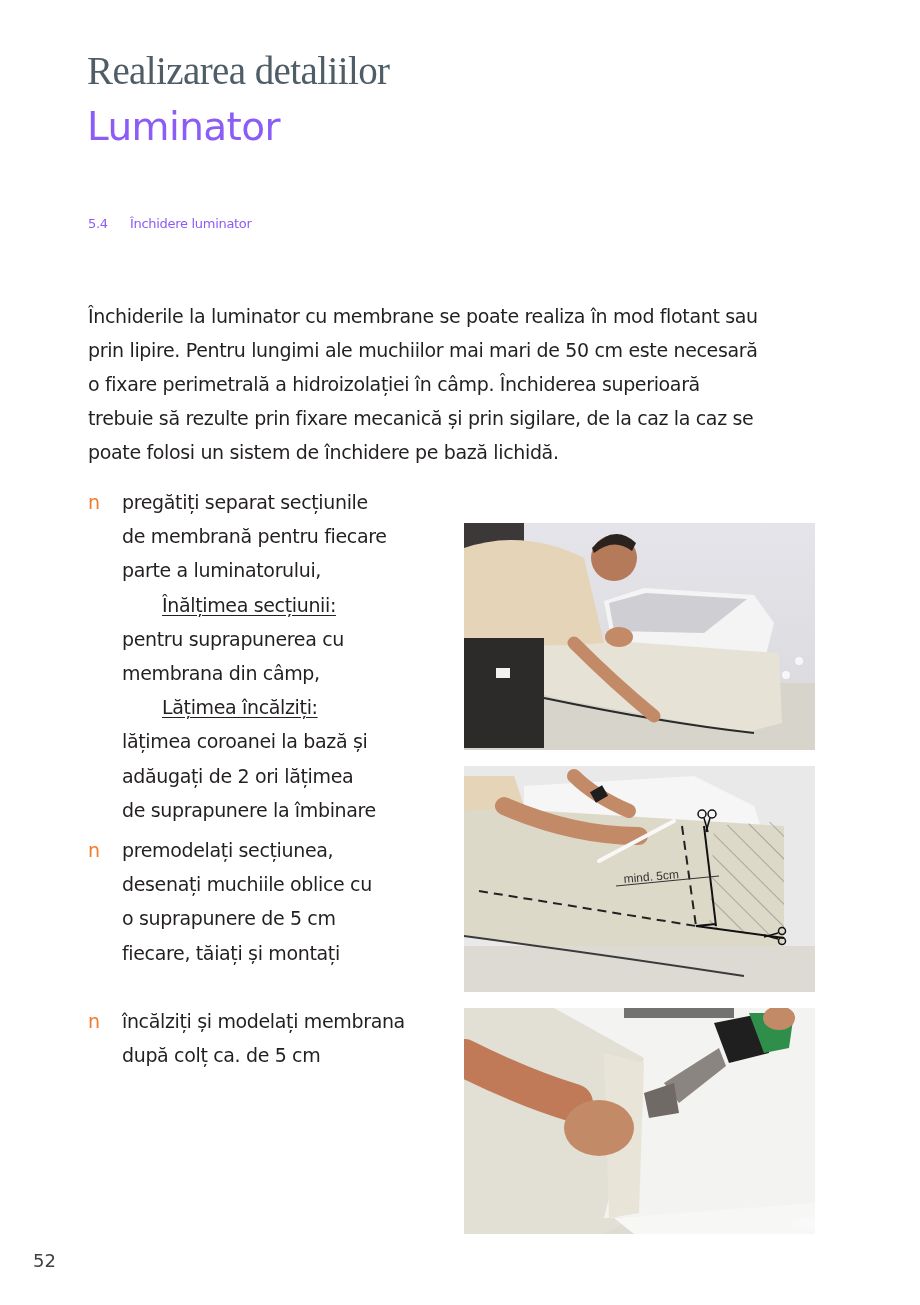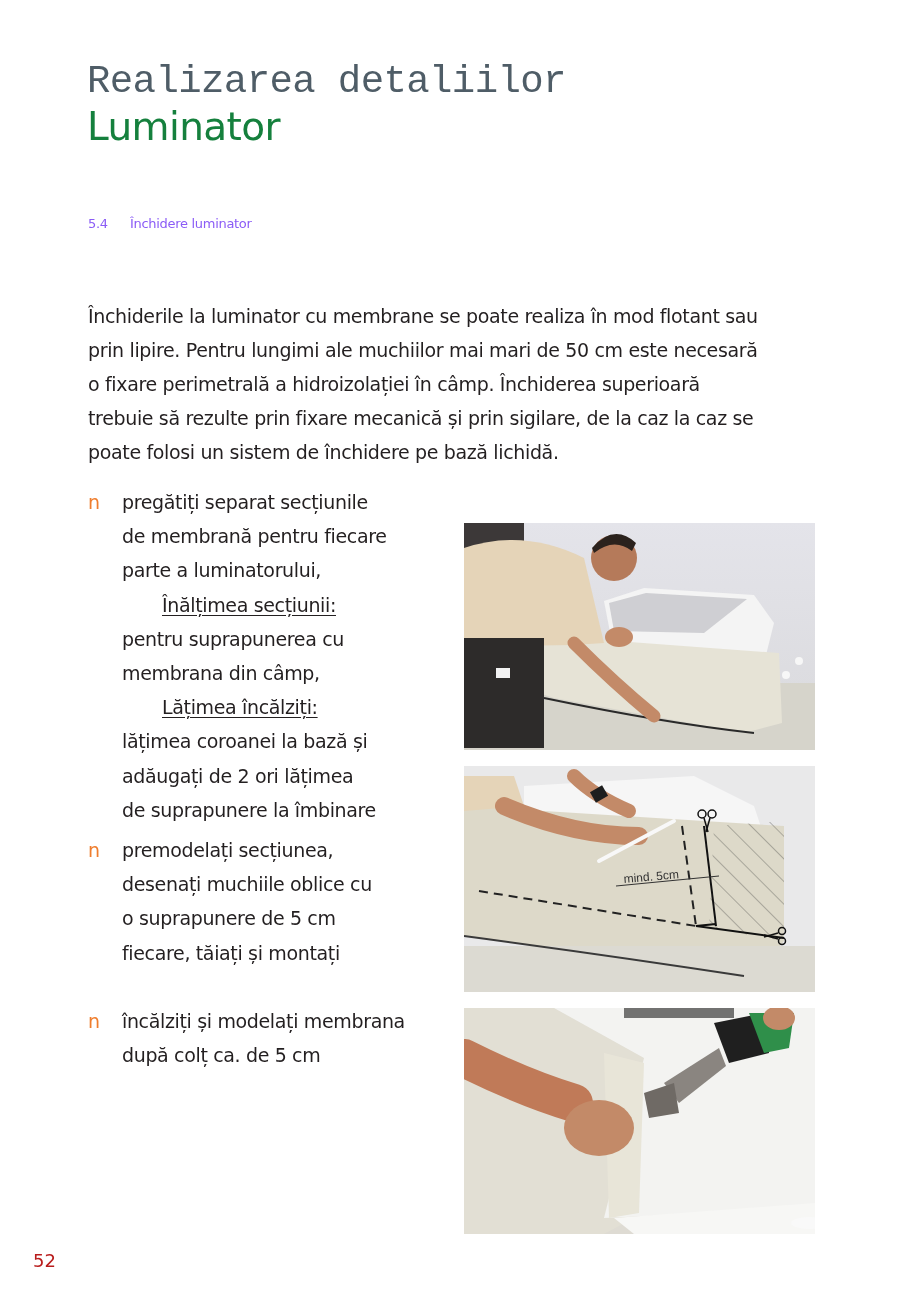--- a/index.html
+++ b/index.html
@@ -1,40 +1,40 @@
 <!DOCTYPE html>
 <html><head>
   <meta charset="utf-8">
   <style>
     html, body { margin: 0; padding: 0; background: #ffffff; }
     body { width: 920px; height: 1305px; position: relative; overflow: hidden;
            font-family: "DejaVu Sans", "Liberation Sans", sans-serif; color: #231f20; }
-    .title-1 { position: absolute; left: 87px; top: 59px; font-size: 39px; color: #4f5d67;
-               font-family: Liberation Mono, monospace; letter-spacing: -0.6px; line-height: 46px; white-space: nowrap; }
-    .title-2 { position: absolute; left: 87px; top: 104px; font-size: 39px; color: #15803d;
+    .title-1 { position: absolute; left: 87px; top: 48px; font-size: 39px; color: #4f5d67;
+               font-family: Liberation Serif, serif; letter-spacing: -0.6px; line-height: 46px; white-space: nowrap; }
+    .title-2 { position: absolute; left: 87px; top: 104px; font-size: 39px; color: #8b5cf6;
                font-family: "DejaVu Sans", sans-serif; letter-spacing: -0.6px; line-height: 46px; white-space: nowrap; }
     .section-heading { position: absolute; left: 88px; top: 216px; font-size: 13px; color: #8b5cf6;
                        white-space: nowrap; letter-spacing: -0.3px; }
     .section-heading .num { display: inline-block; width: 42px; }
     .intro { position: absolute; left: 88px; top: 299px; width: 740px; font-size: 19px;
              line-height: 34px; letter-spacing: -0.35px; }
     .intro .line { display: block; white-space: nowrap; }
     .steps { position: absolute; left: 88px; top: 485px; width: 360px; }
     .step { position: relative; padding-left: 34px; font-size: 19px; line-height: 34.2px; letter-spacing: -0.35px; }
     .step .line { display: block; white-space: nowrap; }
     .step .u { text-decoration: underline; text-underline-offset: 3px; margin-left: 40px; }
     .bullet { position: absolute; left: 0; top: 0; color: #ef7d2d; font-size: 19px; }
     .step-2 { margin-top: 6px; }
     .step-3 { margin-top: 34px; }
     .photo { position: absolute; left: 464px; width: 351px; overflow: hidden; }
     .photo svg { display: block; width: 351px; height: 100%; }
     .photo-1 { top: 523px; height: 227px; }
     .photo-2 { top: 766px; height: 226px; }
     .photo-3 { top: 1008px; height: 226px; }
-    .page-number { position: absolute; left: 33px; top: 1250px; font-size: 18px; color: #b91c1c; }
+    .page-number { position: absolute; left: 33px; top: 1250px; font-size: 18px; color: #404040; }
   </style>
 </head>
 <body>
 
 <div class="title-1">Realizarea detaliilor</div>
 <div class="title-2">Luminator</div>
 
 <div class="section-heading">
   <span class="num">5.4</span><span>Închidere luminator</span>
 </div>

